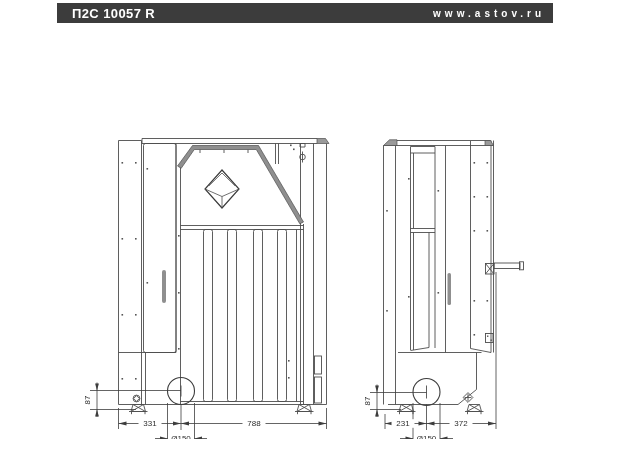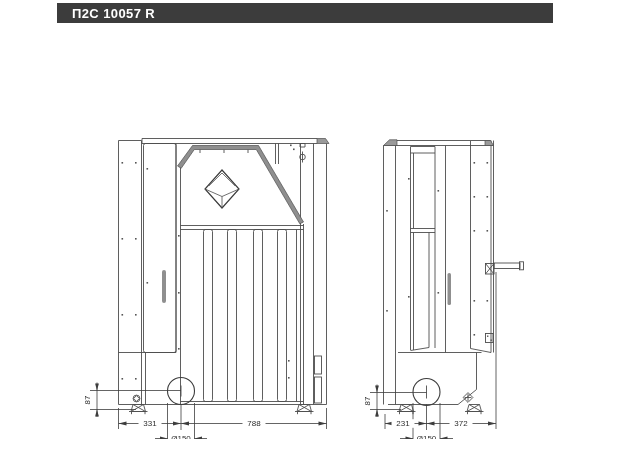--- a/index.html
+++ b/index.html
@@ -13,20 +13,21 @@
   svg{position:absolute;left:0;top:0;}
   .dim-text{font-family:"Liberation Sans",sans-serif;font-size:8px;fill:#2e2e2e;}
 </style>
 </head>
 <body>
 
 <div class="page">
 
   <div class="header">
     <span class="title">П2С 10057 R</span>
+    <span class="site">www.astov.ru</span>
   </div>
 
   <svg width="624" height="460" viewBox="0 0 624 460">
 
     <g stroke="#4d4d4d" stroke-width="0.9" fill="none">
       <path d="M118.5 140.5 H141.5
                M118.5 140.5 V404.5
                M141.5 140.5 V404.5
                M142 138.5 H317
                M142 143.5 H317

